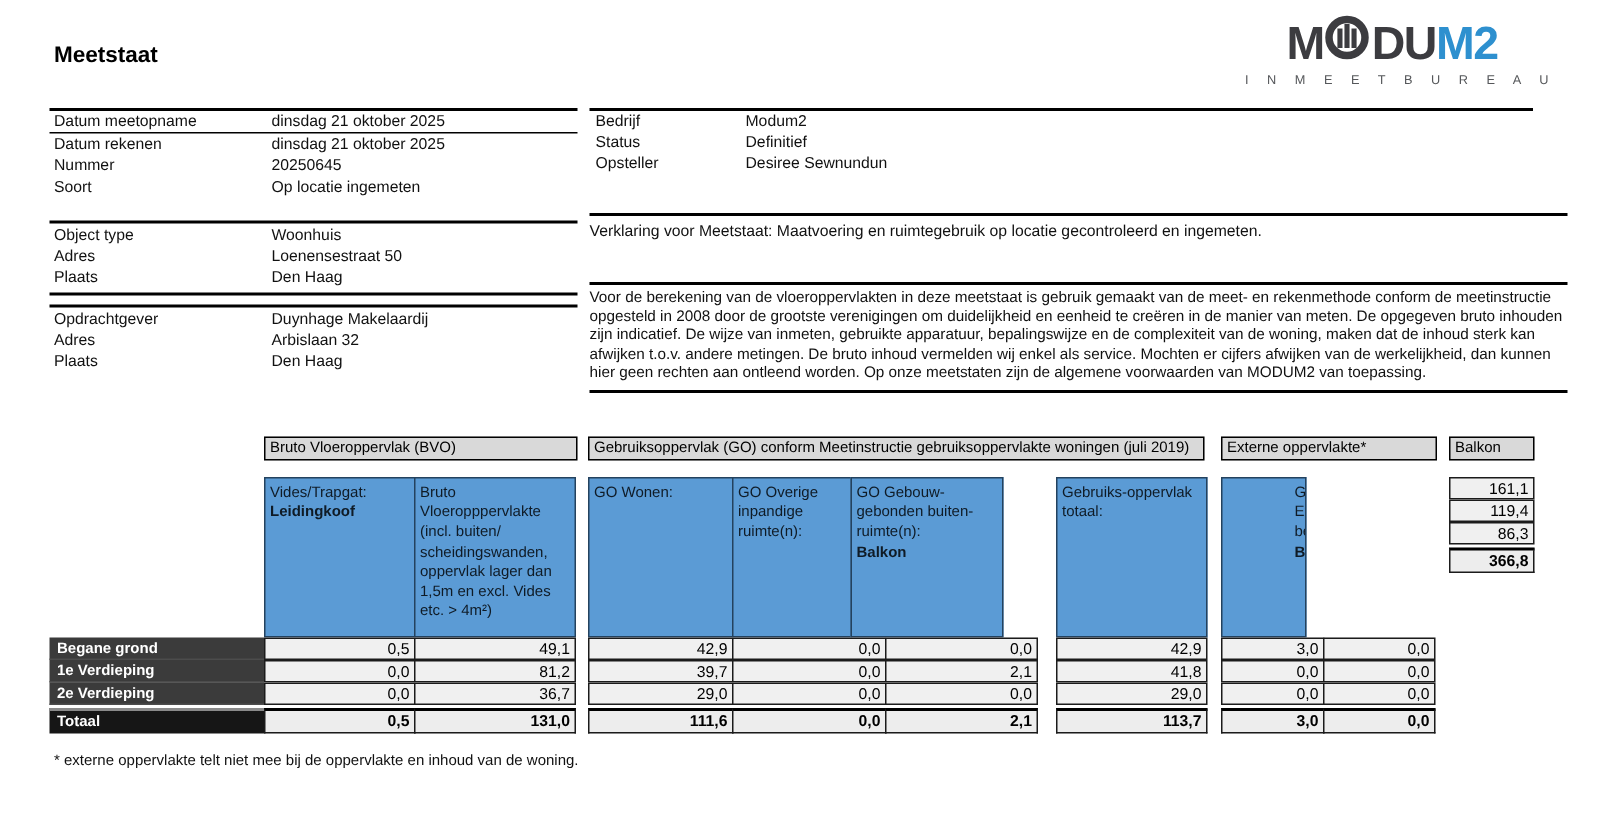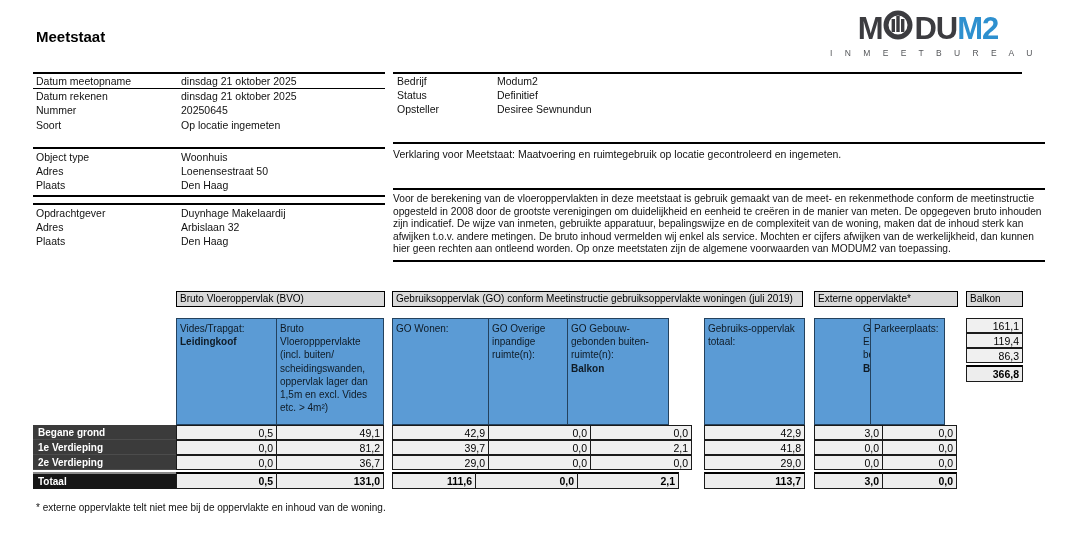--- a/index.html
+++ b/index.html
@@ -219,21 +219,21 @@
           <div class="dcell" style="width: 97px;">39,7</div>
           <div class="dcell" style="width: 103px; margin-left: -1px;">0,0</div>
           <div class="dcell" style="width: 102px; margin-left: -1px;">2,1</div>
         </div>
         <div class="grow drow">
           <div class="dcell" style="width: 97px;">29,0</div>
           <div class="dcell" style="width: 103px; margin-left: -1px;">0,0</div>
           <div class="dcell" style="width: 102px; margin-left: -1px;">0,0</div>
         </div>
         <div class="grow trow">
-          <div class="dcell tcell" style="width: 84px;">111,6</div>
+          <div class="dcell tcell" style="width: 97px;">111,6</div>
           <div class="dcell tcell" style="width: 103px; margin-left: -1px;">0,0</div>
           <div class="dcell tcell" style="width: 102px; margin-left: -1px;">2,1</div>
         </div>
       </div>
       <div class="col-group" style="left: 704px;">
         <div class="grow">
           <div class="hcell" style="width: 101px;">
             <div class="hl">Gebruiks-oppervlak totaal:</div>
           </div>
         </div>
@@ -249,23 +249,20 @@
         <div class="grow trow">
           <div class="dcell tcell" style="width: 101px;">113,7</div>
         </div>
       </div>
       <div class="col-group" style="left: 814px;">
         <div class="grow">
           <div class="hcell" style="width: 57px; padding-left: 48px;">
             <div class="hl">GO Externe bergruimte:</div>
             <div class="hl bold">Berging</div>
           </div>
-          <div class="hcell" style="width: 75px; margin-left: -1px;">
-            <div class="hl">Parkeerplaats:</div>
-          </div>
         </div>
         <div class="grow drow">
           <div class="dcell" style="width: 69px;">3,0</div>
           <div class="dcell" style="width: 75px; margin-left: -1px;">0,0</div>
         </div>
         <div class="grow drow">
           <div class="dcell" style="width: 69px;">0,0</div>
           <div class="dcell" style="width: 75px; margin-left: -1px;">0,0</div>
         </div>
         <div class="grow drow">

